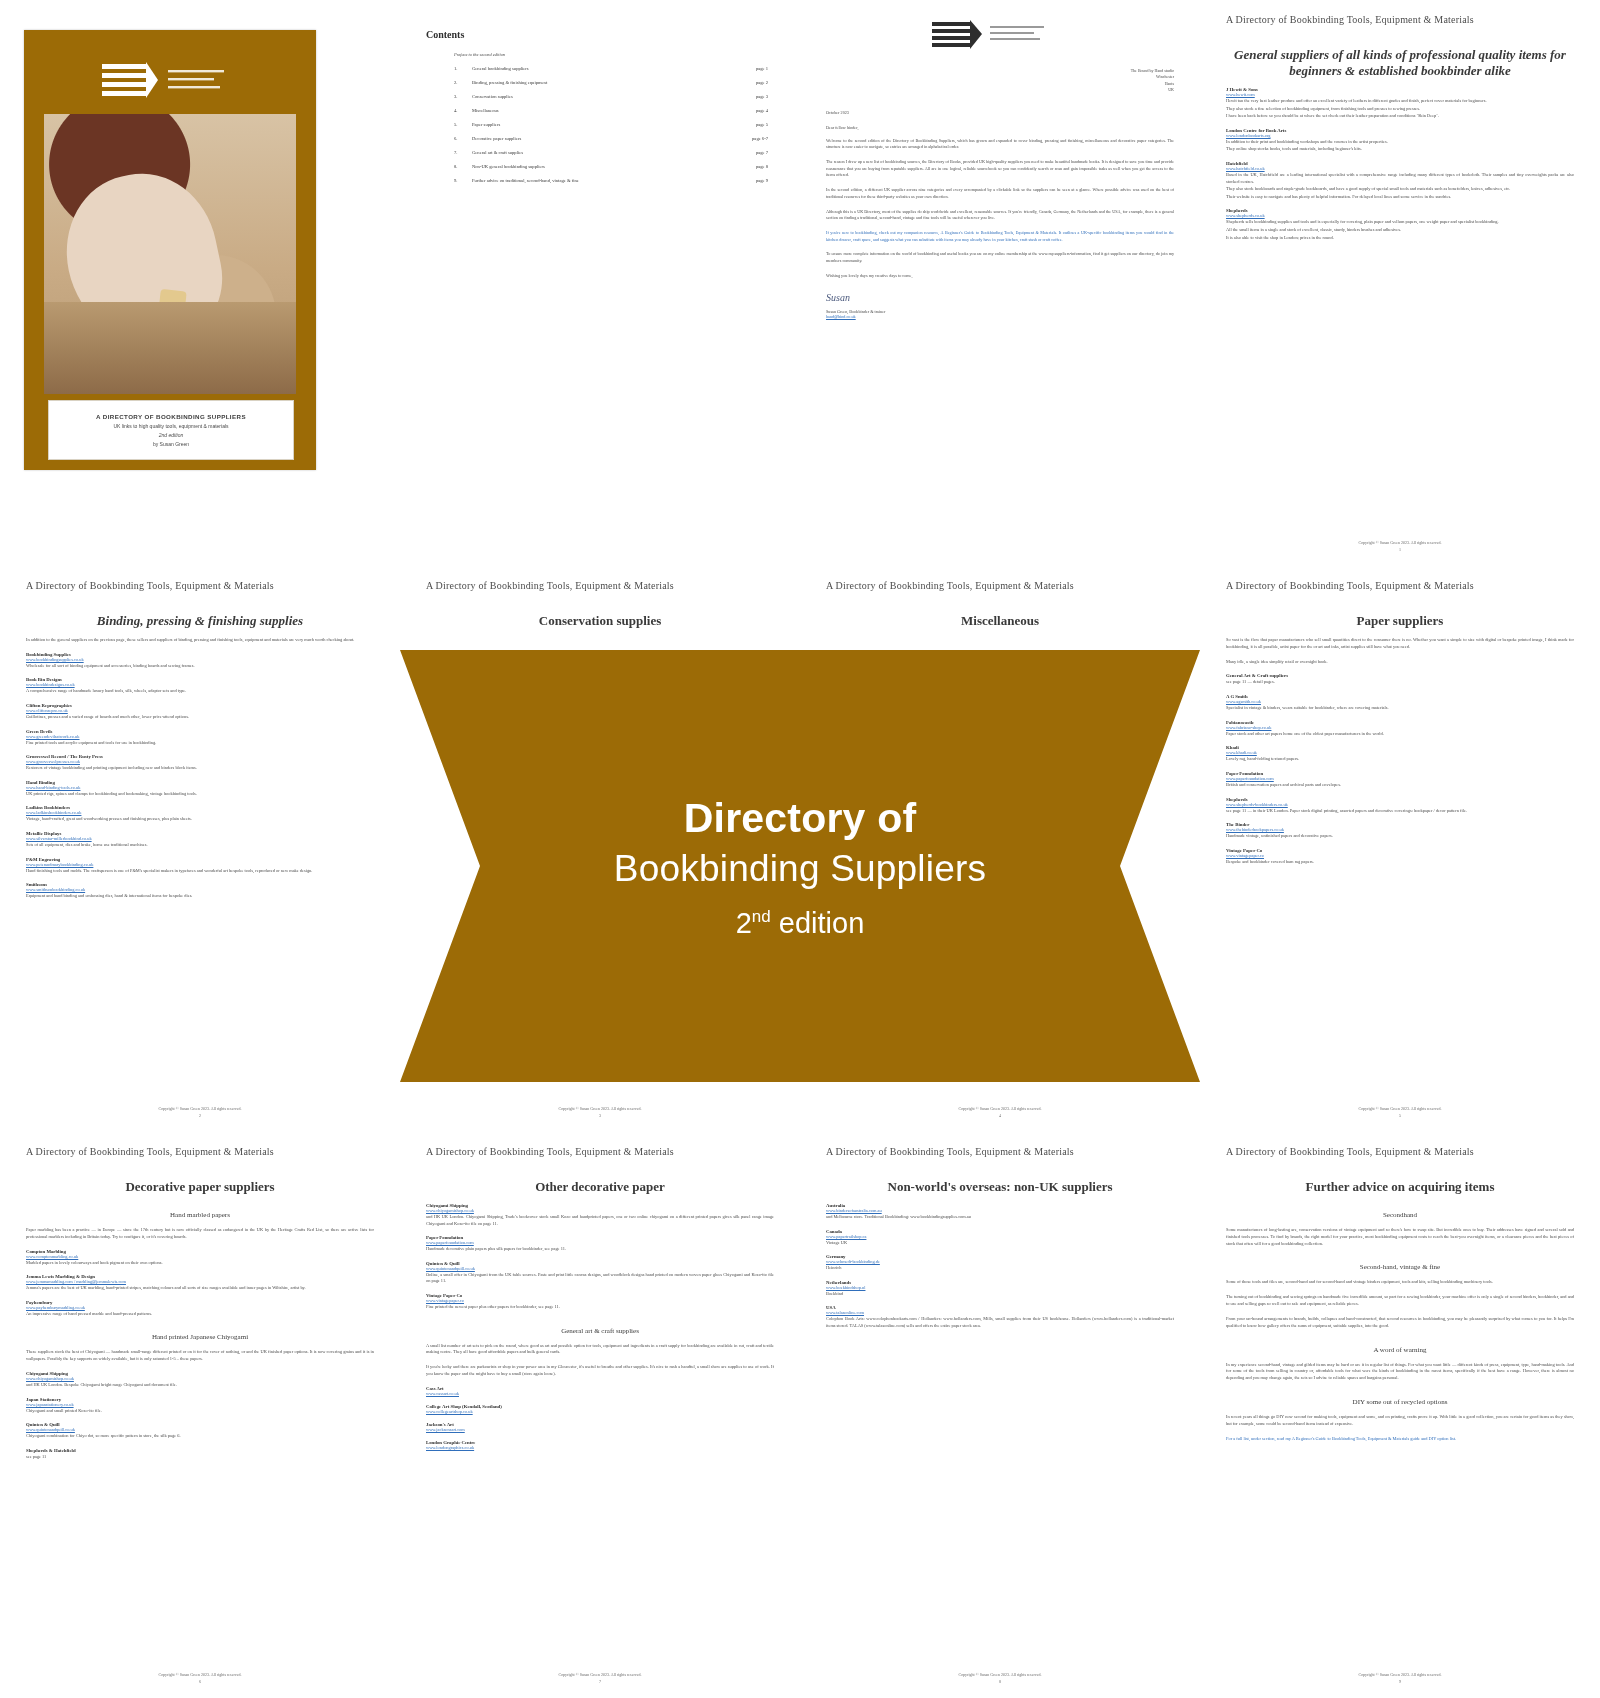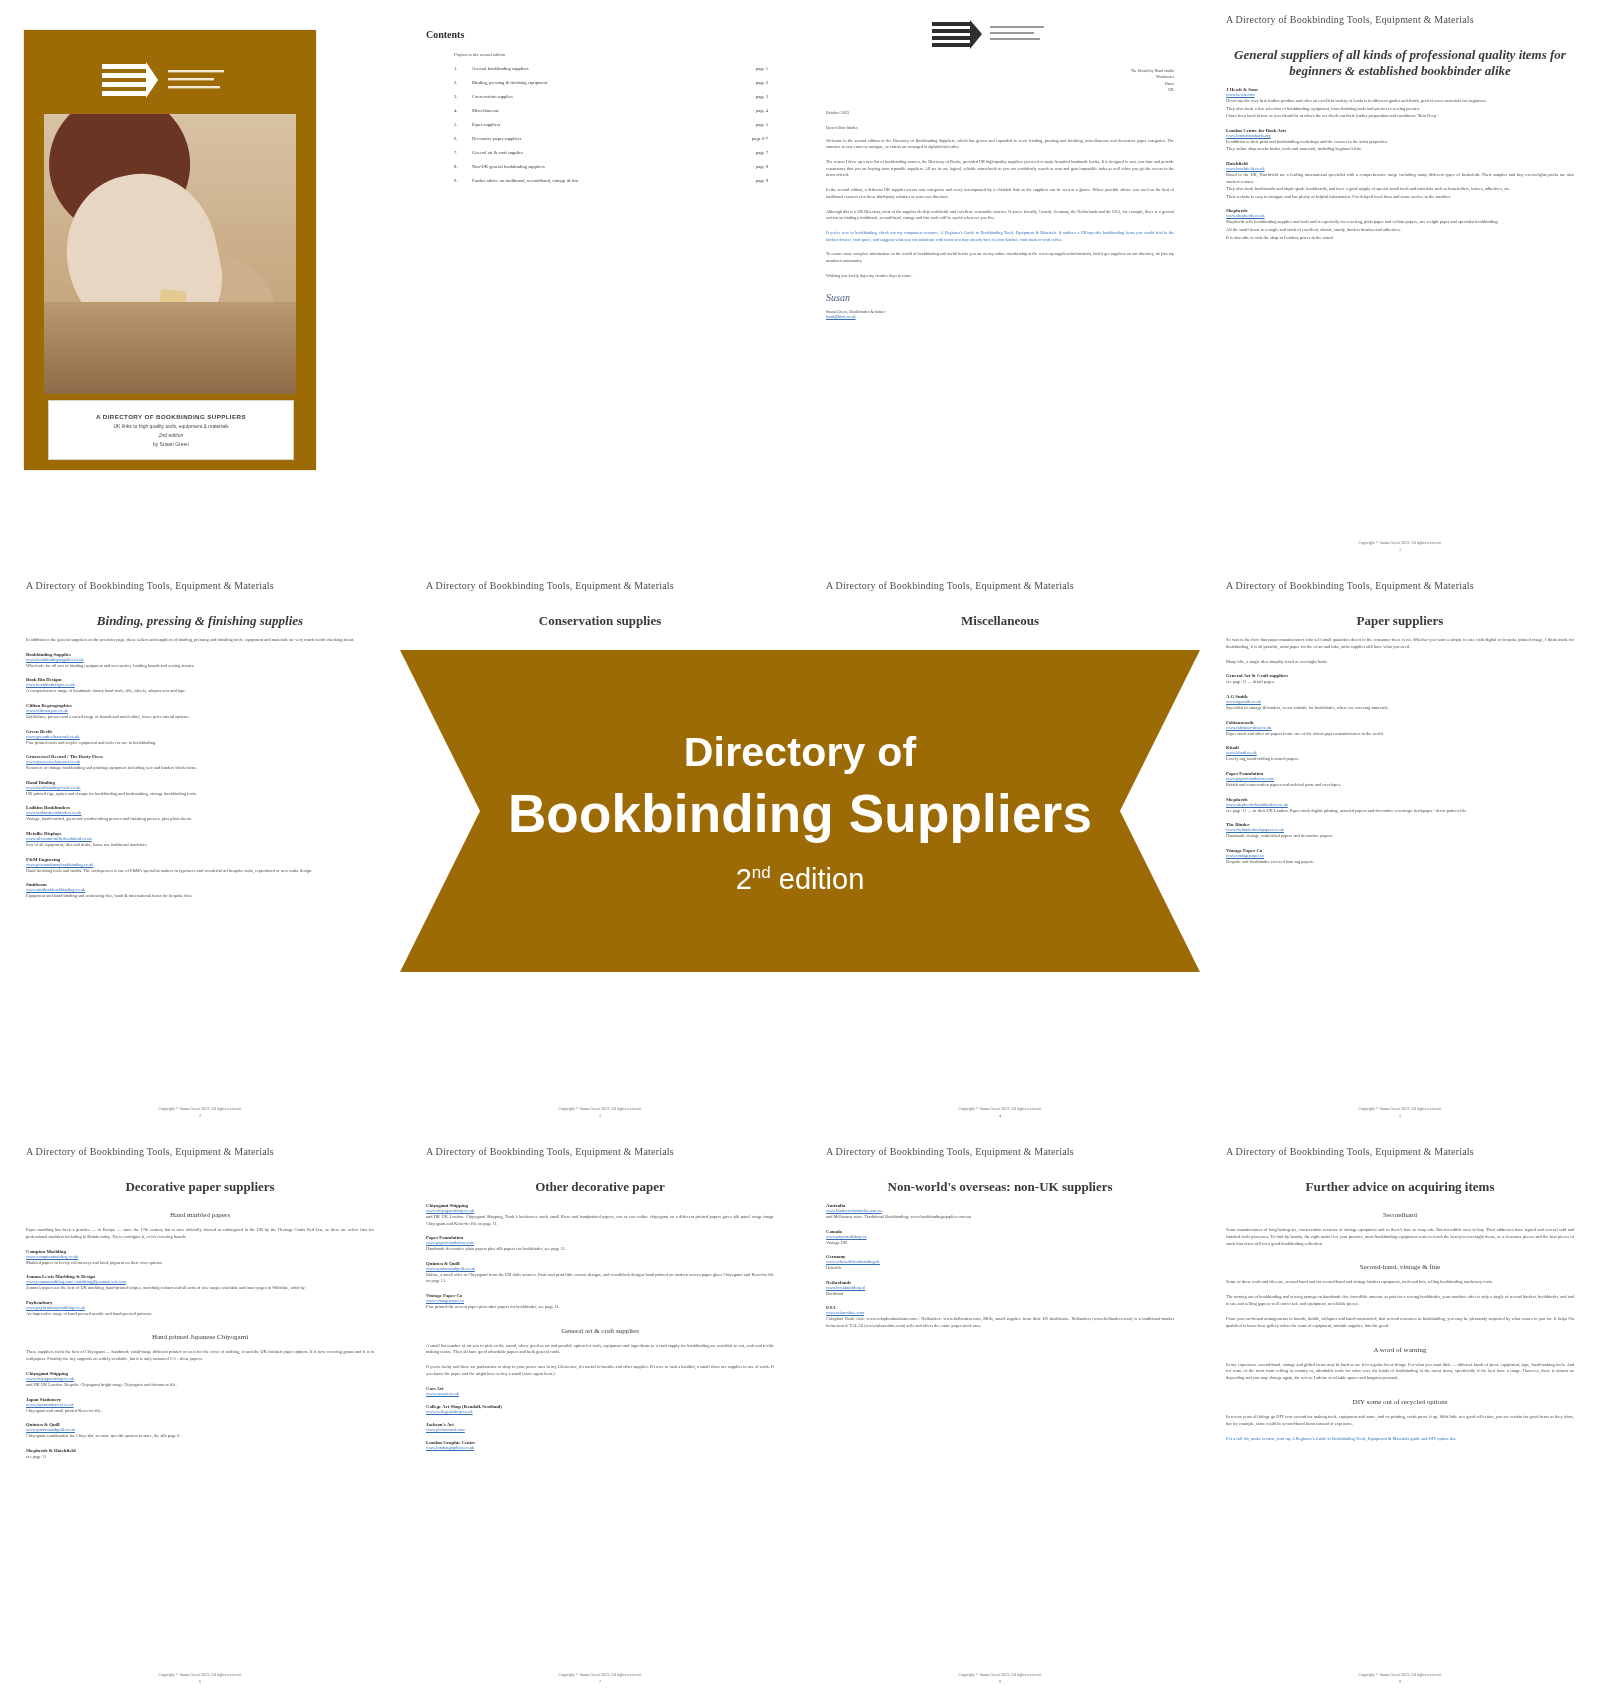--- a/index.html
+++ b/index.html
@@ -125,30 +125,30 @@
   .lsalute{font-family:"Liberation Serif", serif;font-size:4.2px;color:#4a4a4a;margin-top:10px}
   .lpara{font-family:"Liberation Serif", serif;font-size:4.2px;line-height:1.6;color:#4a4a4a;text-align:justify;margin-top:8px}
   .sig{font-family:"Liberation Serif", serif;font-size:10px;color:#2b3c66;margin-top:12px;font-style:italic;opacity:.85}
   .signame{font-family:"Liberation Serif", serif;font-size:4.2px;color:#4a4a4a;margin-top:6px}
   .sigmail{font-family:"Liberation Serif", serif;font-size:4.2px;color:#2f6ebb;text-decoration:underline}
 
   
   .banner{
     position:absolute;
     left:400px;top:650px;
-    width:800px;height:322px;
+    width:800px;height:432px;
     background:#9c6b06;
     color:#ffffff;
     display:flex;flex-direction:column;align-items:center;justify-content:center;
     clip-path:polygon(0 0, 100% 0, 90% 50%, 100% 100%, 0 100%, 10% 50%);
     text-align:center;
     z-index:5;
   }
   .banner .l1{font-size:41px;font-weight:bold;line-height:1.3;letter-spacing:.2px}
-  .banner .l2{font-size:53px;font-weight:bold;line-height:1.3;letter-spacing:.2px}
+  .banner .l2{font-size:37px;font-weight:normal;line-height:1.3;letter-spacing:.2px}
   .banner .l3{font-size:29px;margin-top:14px;font-weight:400}
   .banner .l3 sup{font-size:17px;vertical-align:super}
 </style>
 </head>
 <body>
 
 <div class="grid">
 
   <div class="page">
     <div class="cover">

